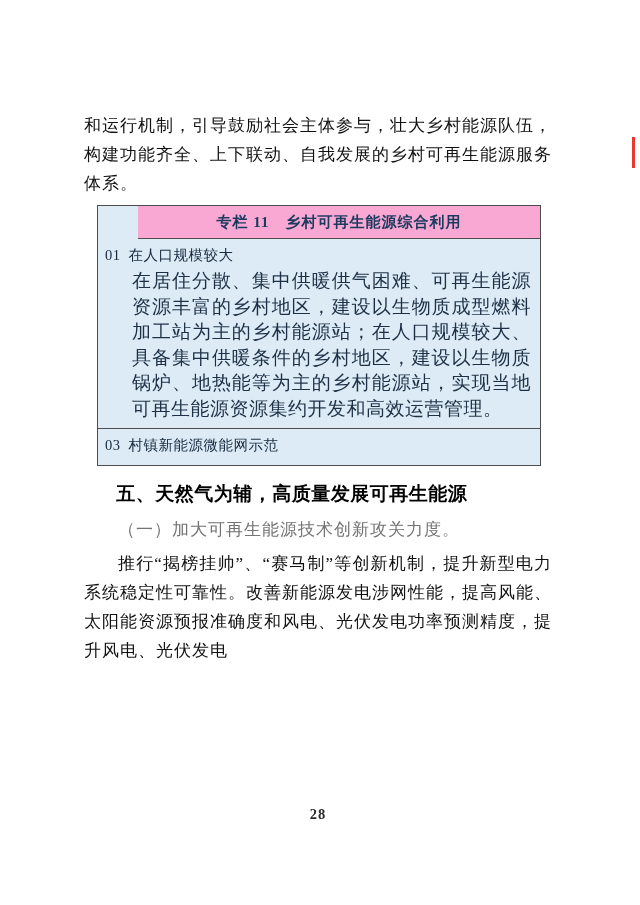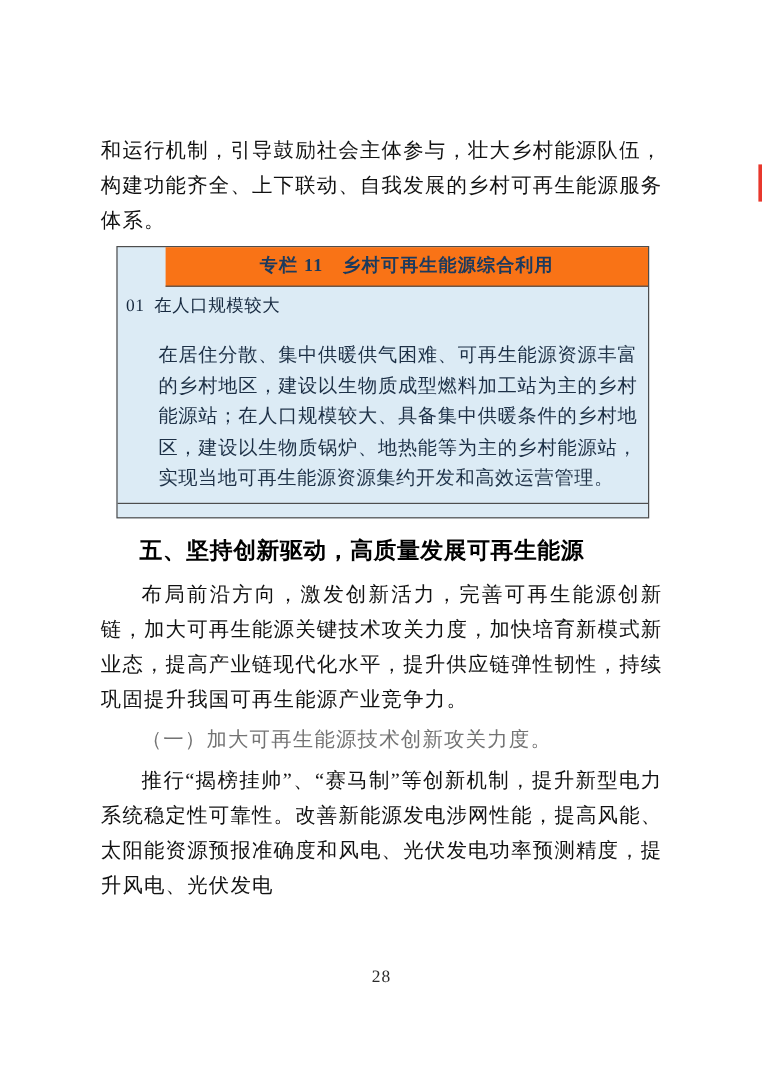--- a/index.html
+++ b/index.html
@@ -25,21 +25,21 @@
   }
   .indent { text-indent:2em; }
 
   
   .column-box {
     margin:7px 11px 0 13px;
     border:1px solid #4d4d4d;
     background:#dcebf5;
   }
   .column-box-header {
-    background:#f97316;
+    background:#f9a8d4;
     border-bottom:1px solid #4d4d4d;
     text-align:center;
     font-weight:bold;
     font-size:15px;
     line-height:32px;
     height:32px;
     color:#1b3a5e;
     letter-spacing:1px;
     margin-left:40px;
   }
@@ -49,22 +49,22 @@
   }
   .column-section:last-child { border-bottom:none; }
   .column-section-title {
     font-size:14.5px;
     line-height:25px;
     color:#16293f;
     letter-spacing:0.5px;
   }
   .column-section-title .num { margin-right:8px; }
   .column-section-body {
-    margin:16px 0 0 27px;
-    font-size:16px;
+    margin:0 0 0 27px;
+    font-size:19px;
     line-height:25.5px;
     text-align:justify;
     letter-spacing:0.5px;
     color:#1d3046;
   }
 
   .h2 {
     font-family:"Liberation Sans", sans-serif;
     font-weight:bold;
     font-size:19px;
@@ -83,20 +83,21 @@
     color:#737373;
   }
   .page-number {
     position:absolute;
     left:0; right:0;
     top:806px;
     text-align:center;
     font-size:14.5px;
     color:#2b2b2b;
     letter-spacing:1px;
+    font-weight:bold;
   }
   .edge-marker {
     position:absolute;
     right:1px; top:137px;
     width:3px; height:31px;
     background:#e8372c;
   }
 </style>
 </head>
 <body>
@@ -114,26 +115,28 @@
 
       <div class="column-section">
         <div class="column-section-title">
           <span class="num">01</span><span>在人口规模较大</span>
         </div>
         <p class="column-section-body">在居住分散、集中供暖供气困难、可再生能源资源丰富的乡村地区，建设以生物质成型燃料加工站为主的乡村能源站；在人口规模较大、具备集中供暖条件的乡村地区，建设以生物质锅炉、地热能等为主的乡村能源站，实现当地可再生能源资源集约开发和高效运营管理。</p>
       </div>
 
 
       <div class="column-section">
+        <div class="column-section-title">
+          <span class="num">03</span><span>村镇新能源微能网示范</span>
+        </div>
       </div>
     </div>
 
-    <h2 class="h2">五、坚持创新驱动，高质量发展可再生能源</h2>
+    <h2 class="h2">五、天然气为辅，高质量发展可再生能源</h2>
 
-    <p class="body-par indent">布局前沿方向，激发创新活力，完善可再生能源创新链，加大可再生能源关键技术攻关力度，加快培育新模式新业态，提高产业链现代化水平，提升供应链弹性韧性，持续巩固提升我国可再生能源产业竞争力。</p>
 
     <p class="sub-heading">（一）加大可再生能源技术创新攻关力度。</p>
 
     <p class="body-par indent">推行“揭榜挂帅”、“赛马制”等创新机制，提升新型电力系统稳定性可靠性。改善新能源发电涉网性能，提高风能、太阳能资源预报准确度和风电、光伏发电功率预测精度，提升风电、光伏发电</p>
 
   </div>
 
   <div class="page-number">28</div>
 
 </div>

